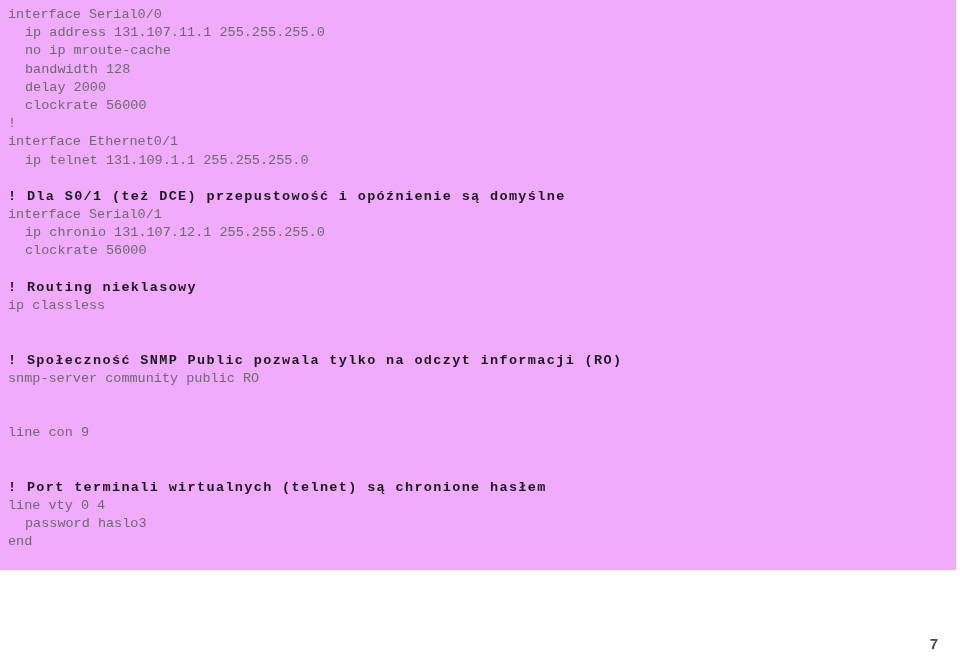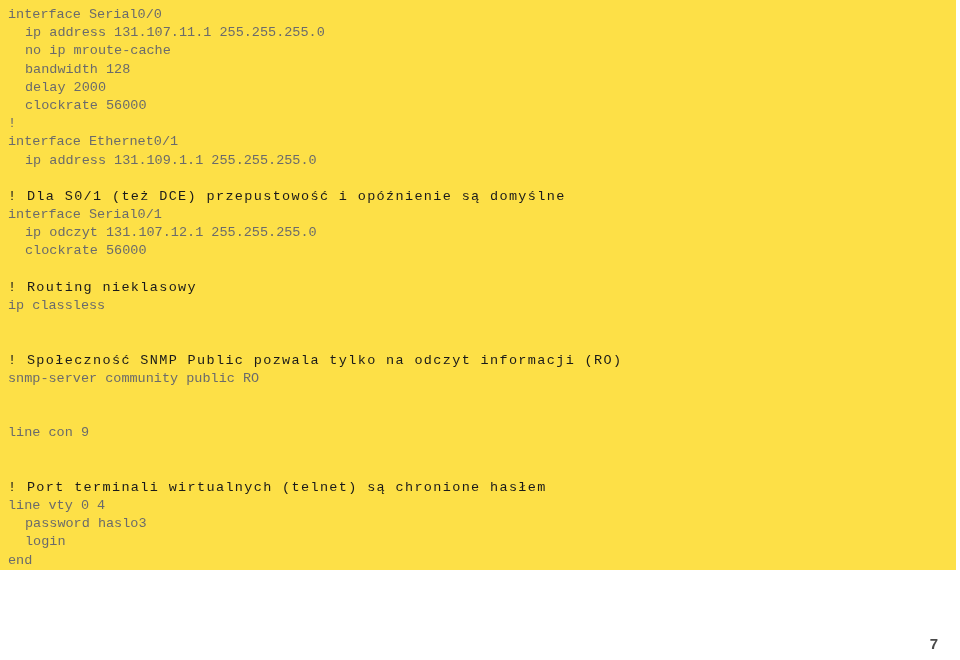--- a/index.html
+++ b/index.html
@@ -15,21 +15,21 @@
     font-family: "Liberation Sans", sans-serif;
   }
 
   
   #config-block {
     position: absolute;
     left: 0;
     top: 0;
     width: 956px;
     height: 570px;
-    background: #fde047;
+    background: #f0abfc;
     box-sizing: border-box;
     padding: 6px 0 0 8px;
   }
 
   .code-line {
     font-family: "Liberation Mono", "DejaVu Sans Mono", monospace;
     font-size: 13.5px;
     line-height: 18.2px;
     height: 18.2px;
     white-space: pre;
@@ -38,21 +38,21 @@
   }
 
   
   .code-line.indent {
     padding-left: 17px;
   }
 
   
   .code-line.comment {
     color: #1a1a1a;
-    font-weight: normal;
+    font-weight: bold;
     letter-spacing: 1.35px;
   }
 
   
   .code-line.blank {
     color: transparent;
   }
 
   
   #page-number {
@@ -70,38 +70,37 @@
 
 <div id="config-block">
     <div class="code-line">interface Serial0/0</div>
     <div class="code-line indent">ip address 131.107.11.1 255.255.255.0</div>
     <div class="code-line indent">no ip mroute-cache</div>
     <div class="code-line indent">bandwidth 128</div>
     <div class="code-line indent">delay 2000</div>
     <div class="code-line indent">clockrate 56000</div>
     <div class="code-line">!</div>
     <div class="code-line">interface Ethernet0/1</div>
-    <div class="code-line indent">ip address 131.109.1.1 255.255.255.0</div>
+    <div class="code-line indent">ip telnet 131.109.1.1 255.255.255.0</div>
     <div class="code-line blank"> </div>
     <div class="code-line comment">! Dla S0/1 (też DCE) przepustowość i opóźnienie są domyślne</div>
     <div class="code-line">interface Serial0/1</div>
-    <div class="code-line indent">ip odczyt 131.107.12.1 255.255.255.0</div>
+    <div class="code-line indent">ip chronio 131.107.12.1 255.255.255.0</div>
     <div class="code-line indent">clockrate 56000</div>
     <div class="code-line blank"> </div>
     <div class="code-line comment">! Routing nieklasowy</div>
     <div class="code-line">ip classless</div>
     <div class="code-line blank"> </div>
     <div class="code-line blank"> </div>
     <div class="code-line comment">! Społeczność SNMP Public pozwala tylko na odczyt informacji (RO)</div>
     <div class="code-line">snmp-server community public RO</div>
     <div class="code-line blank"> </div>
     <div class="code-line blank"> </div>
     <div class="code-line">line con 9</div>
     <div class="code-line blank"> </div>
     <div class="code-line blank"> </div>
     <div class="code-line comment">! Port terminali wirtualnych (telnet) są chronione hasłem</div>
     <div class="code-line">line vty 0 4</div>
     <div class="code-line indent">password haslo3</div>
-    <div class="code-line indent">login</div>
     <div class="code-line">end</div>
   </div>
 
 <div id="page-number">7</div>
 
 </body></html>

